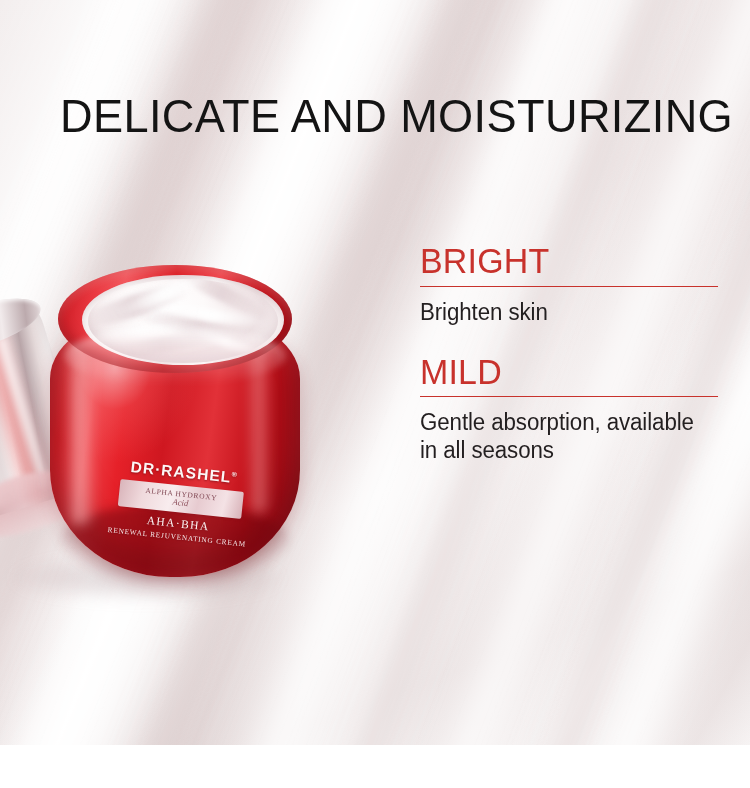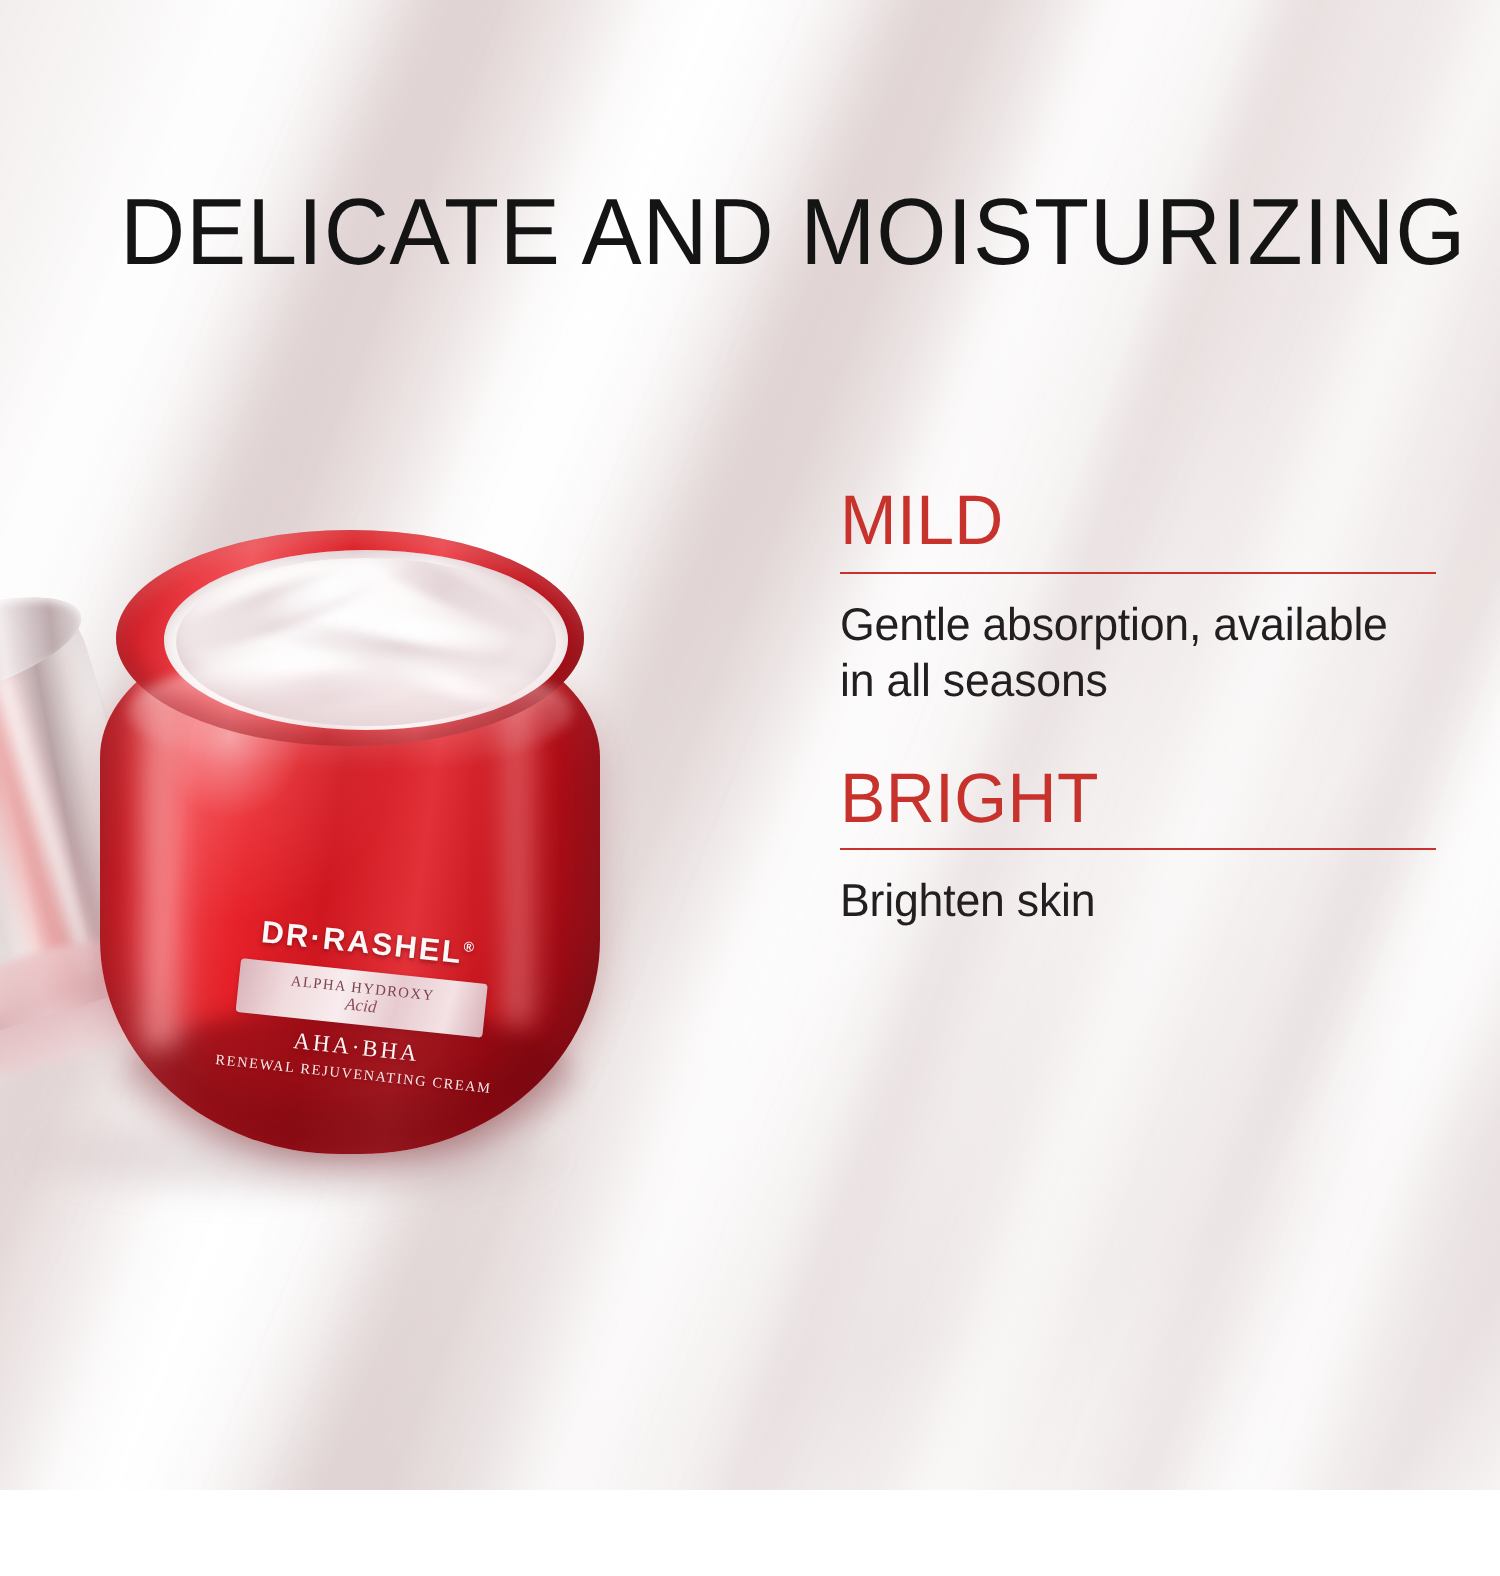--- a/index.html
+++ b/index.html
@@ -523,25 +523,25 @@
         <div class="label-aha">AHA·BHA</div>
         <div class="label-sub">RENEWAL REJUVENATING CREAM</div>
       </div>
     </div>
   </div>
 
   <div class="features">
 
 
     <div class="feature">
+      <div class="feature-title">BRIGHT</div>
+      <div class="feature-rule"></div>
+      <div class="feature-desc">Brighten skin</div>
+    </div>
+
+    <div class="feature">
       <div class="feature-title">MILD</div>
       <div class="feature-rule"></div>
       <div class="feature-desc">Gentle absorption, available in all seasons</div>
     </div>
 
-    <div class="feature">
-      <div class="feature-title">BRIGHT</div>
-      <div class="feature-rule"></div>
-      <div class="feature-desc">Brighten skin</div>
-    </div>
-
   </div>
 </div>
 
 </body></html>

